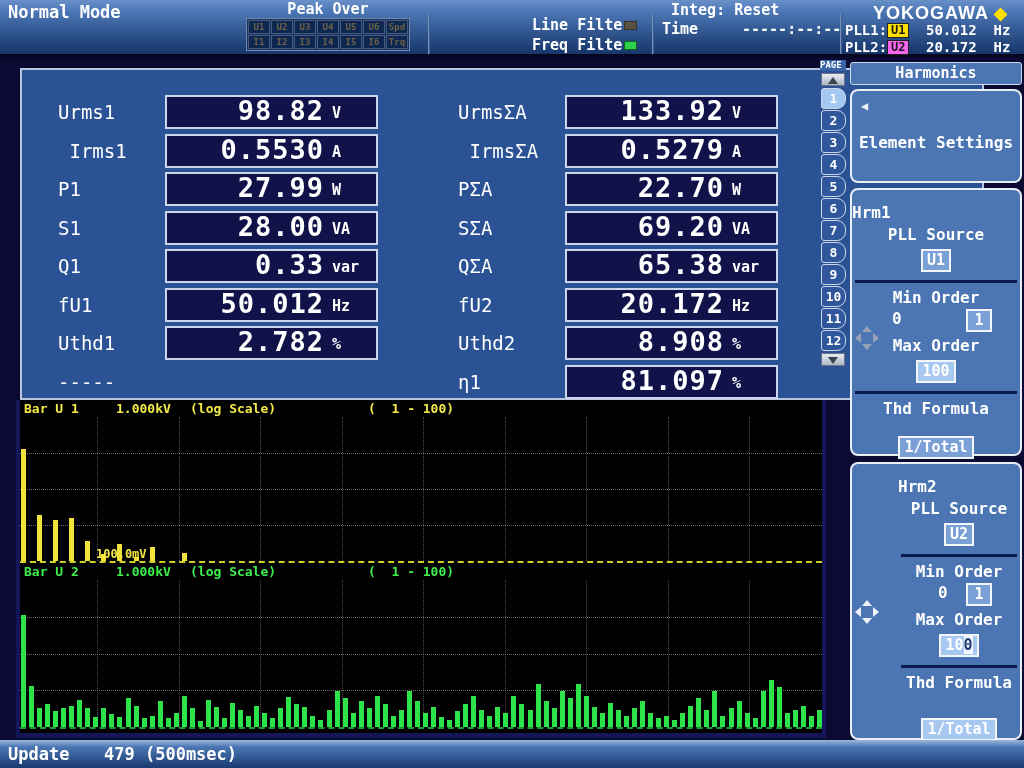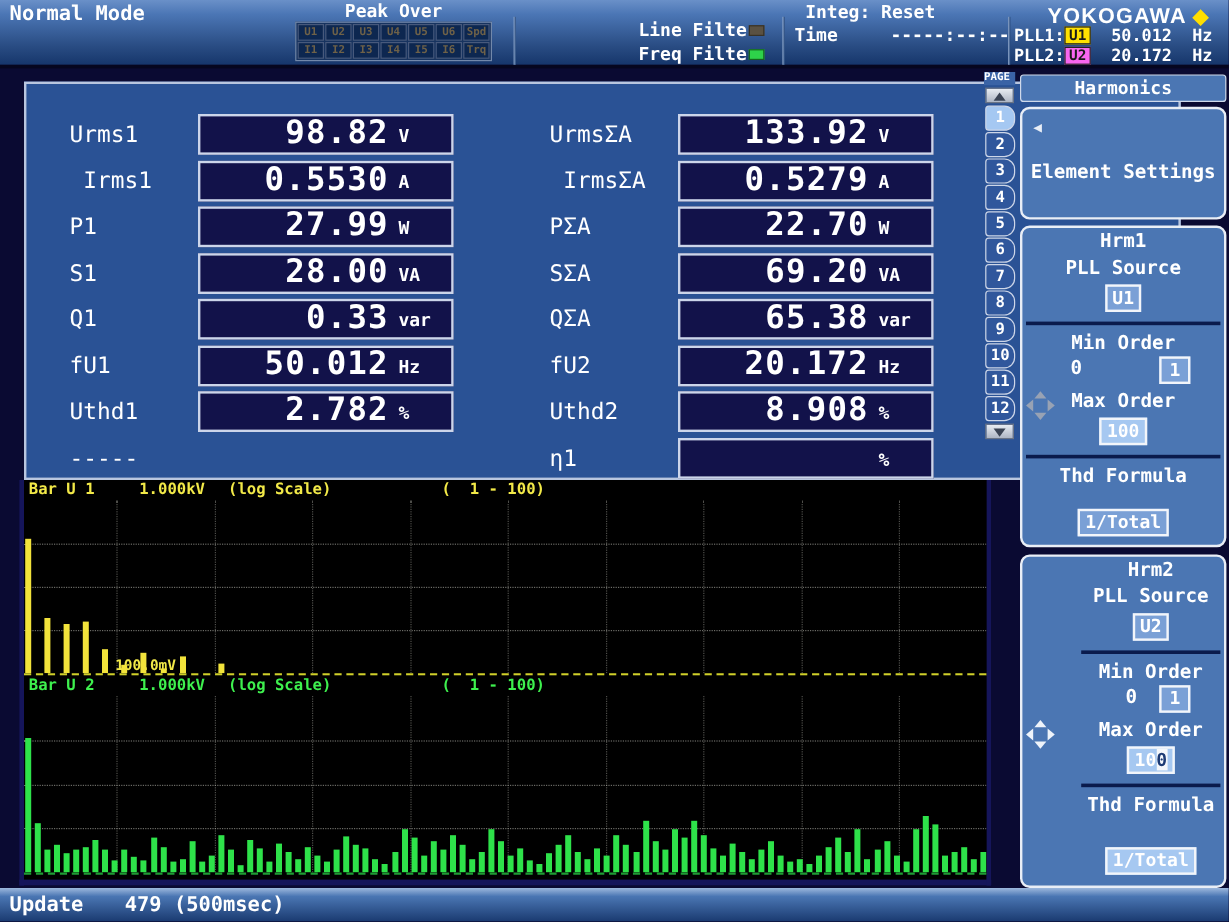--- a/index.html
+++ b/index.html
@@ -87,21 +87,21 @@
   .sb-title{position:absolute;left:850px;top:62px;width:172px;height:23px;background:#4b76b3;
     border:1px solid #cfd9ea;border-radius:3px;font:bold 15px var(--mono);
     text-align:center;line-height:21px;}
   .sb-box{position:absolute;left:850px;width:172px;background:#4b76b3;
     border:2px solid #e9eef6;border-radius:8px;}
   #sb-element{top:89px;height:94px;}
   .backtri{position:absolute;left:9px;top:8px;font-size:12px;color:#e9eef6;}
   .es-label{margin-top:42px;text-align:center;font:bold 16px var(--mono);}
   #sb-hrm1{top:188px;height:268px;}
   #sb-hrm2{top:462px;height:278px;padding-left:46px;}
-  .g-title{margin-top:0;text-align:center;font:bold 16px var(--mono);line-height:22px;}
+  .g-title{margin-top:12px;text-align:left;font:bold 16px var(--mono);line-height:22px;}
   .g-sub{text-align:center;font:bold 16px var(--mono);line-height:22px;}
   .chip-row{text-align:center;margin-top:3px;height:24px;}
   .chip{display:inline-block;min-width:26px;padding:0 4px;border:2px solid #f2f5fa;
     background:#7aa0d6;color:#fff;font:bold 15px var(--mono);line-height:19px;text-align:center;}
   .chip.hl{background:#a6c8f1;}
   .chip .cur{background:#f4f7fb;color:#1c3a74;}
   .divider{height:3px;background:#0a1b4d;margin:7px 3px 4px;}
   .minrow{position:relative;height:26px;margin-top:0;}
   .minrow .zero{position:absolute;left:40px;font:bold 16px var(--mono);}
   .minrow .chip{position:absolute;right:28px;}
@@ -246,20 +246,21 @@
           </div></div>
         <div class="mrow"><span class="mlabel">fU2</span><div class="vbox">
             <span class="num">20.172</span>
             <span class="unit">Hz</span>
           </div></div>
         <div class="mrow"><span class="mlabel">Uthd2</span><div class="vbox">
             <span class="num">8.908</span>
             <span class="unit">%</span>
           </div></div>
         <div class="mrow"><span class="mlabel">η1</span><div class="vbox">
+            <span class="num">81.097</span>
             <span class="unit">%</span>
           </div></div>
       </div>
   </div>
 
   <div class="pagecol">
     <div class="ptitle">PAGE</div>
     <div class="pbtn">
         <span class="tri-up"></span>
       </div>

